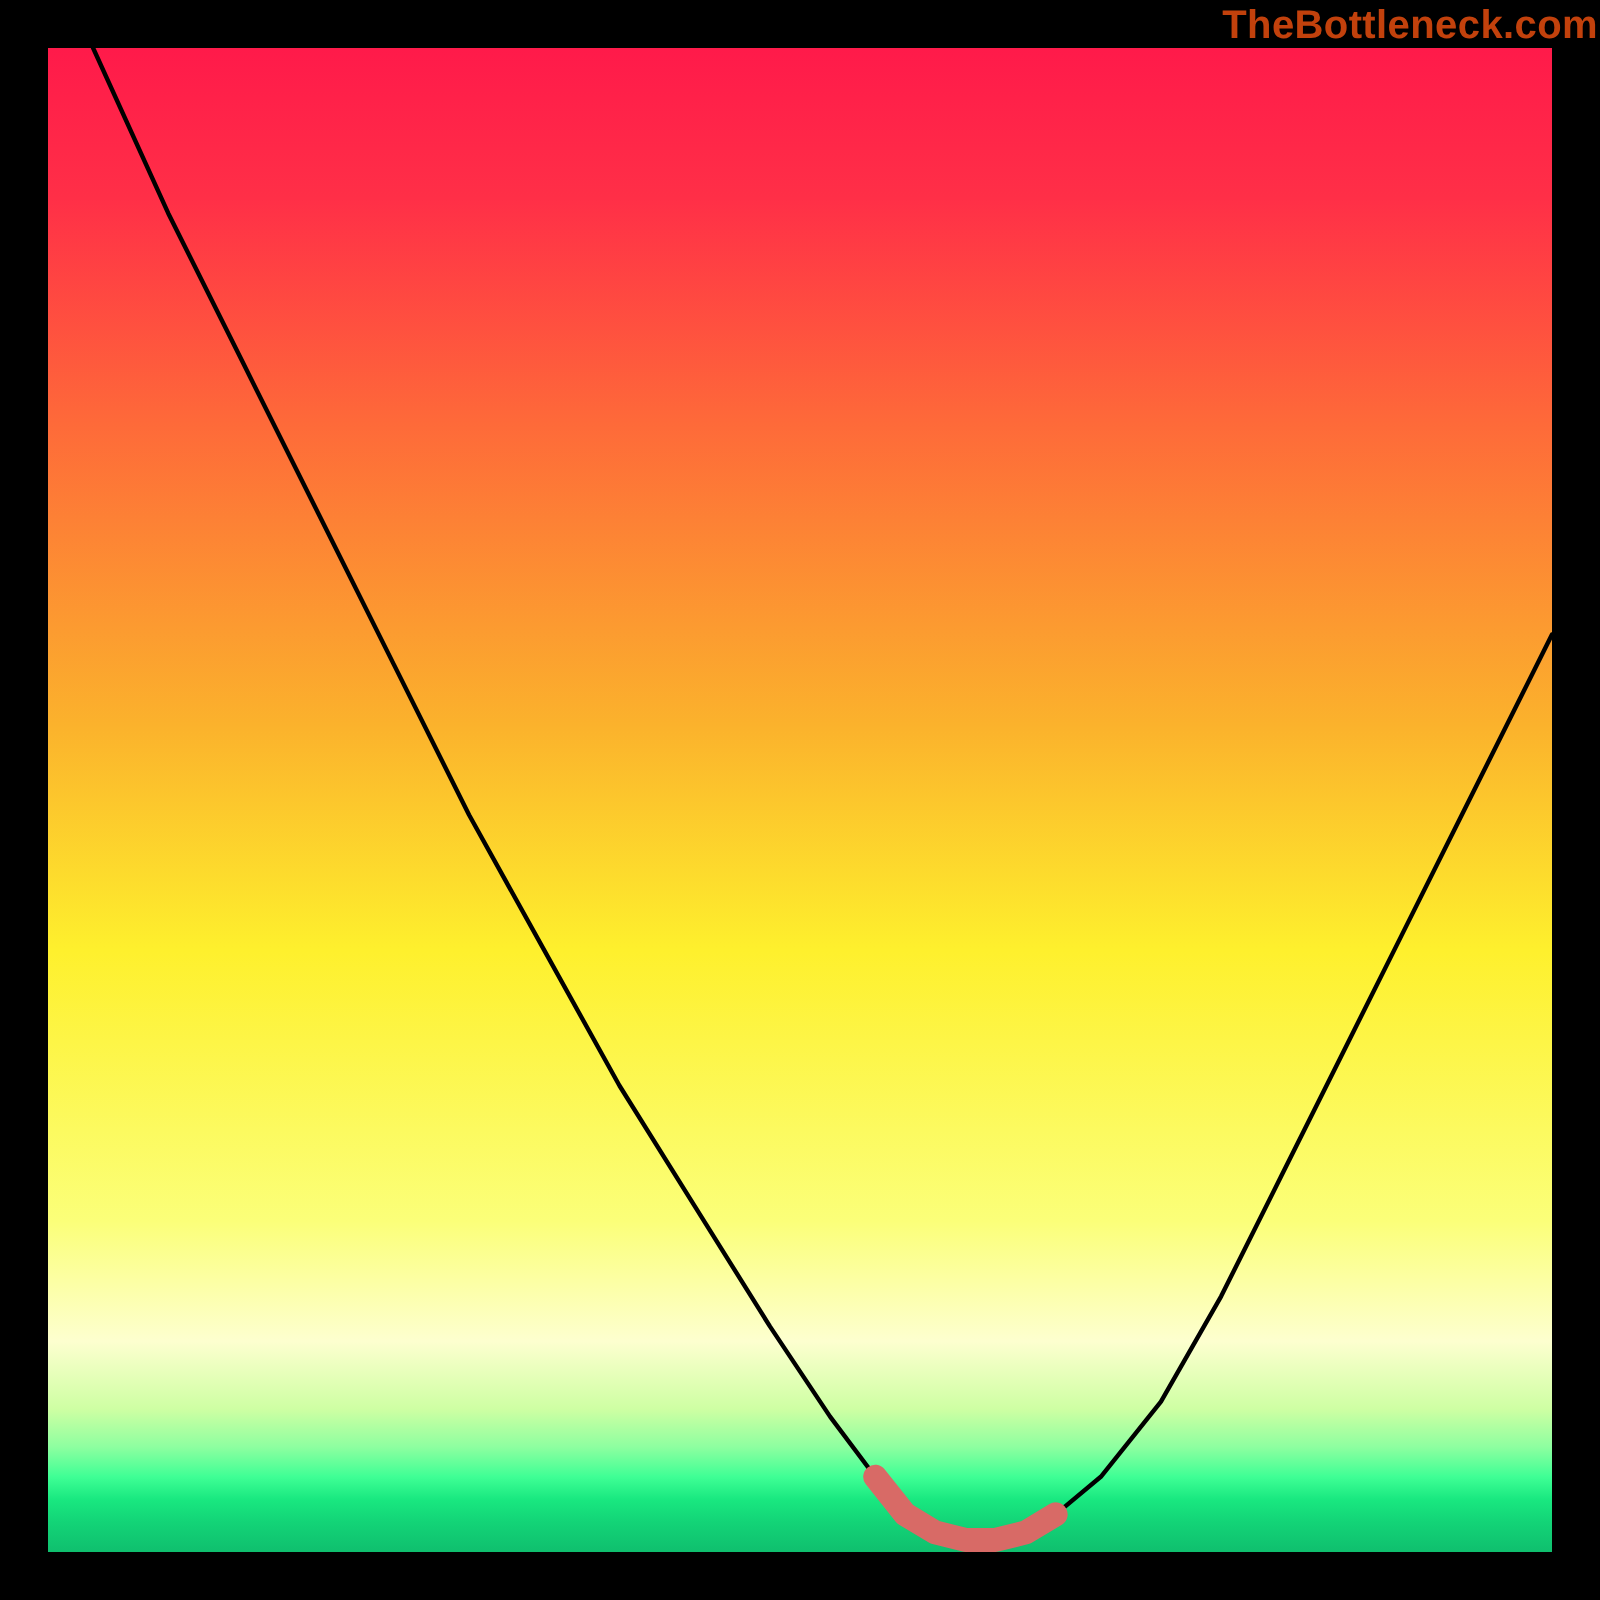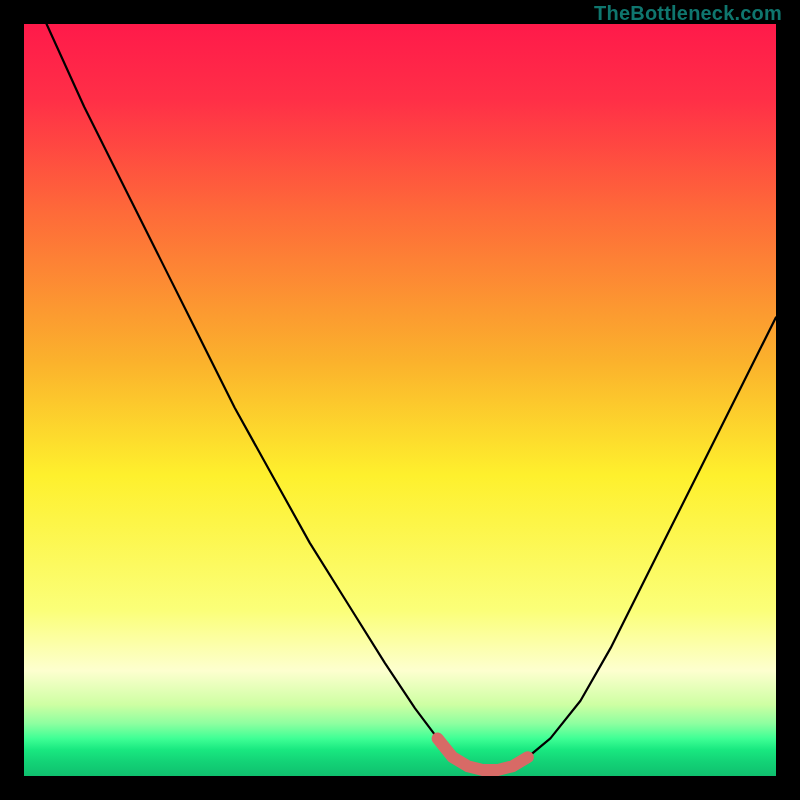--- a/index.html
+++ b/index.html
@@ -13,22 +13,22 @@
   }
   .frame {
     position: relative;
     width: 800px;
     height: 800px;
     background: #000;
   }
   .attr {
     position: absolute;
     top: 2px;
-    right: 18px;
-    color: #0f766e;
+    right: 1px;
+    color: #c2410c;
     font-size: 20px;
     font-weight: 600;
     letter-spacing: 0.2px;
     z-index: 10;
     margin-left: 20px;
   }
   svg.plot {
     position: absolute;
     left: 24px;
     top: 24px;

